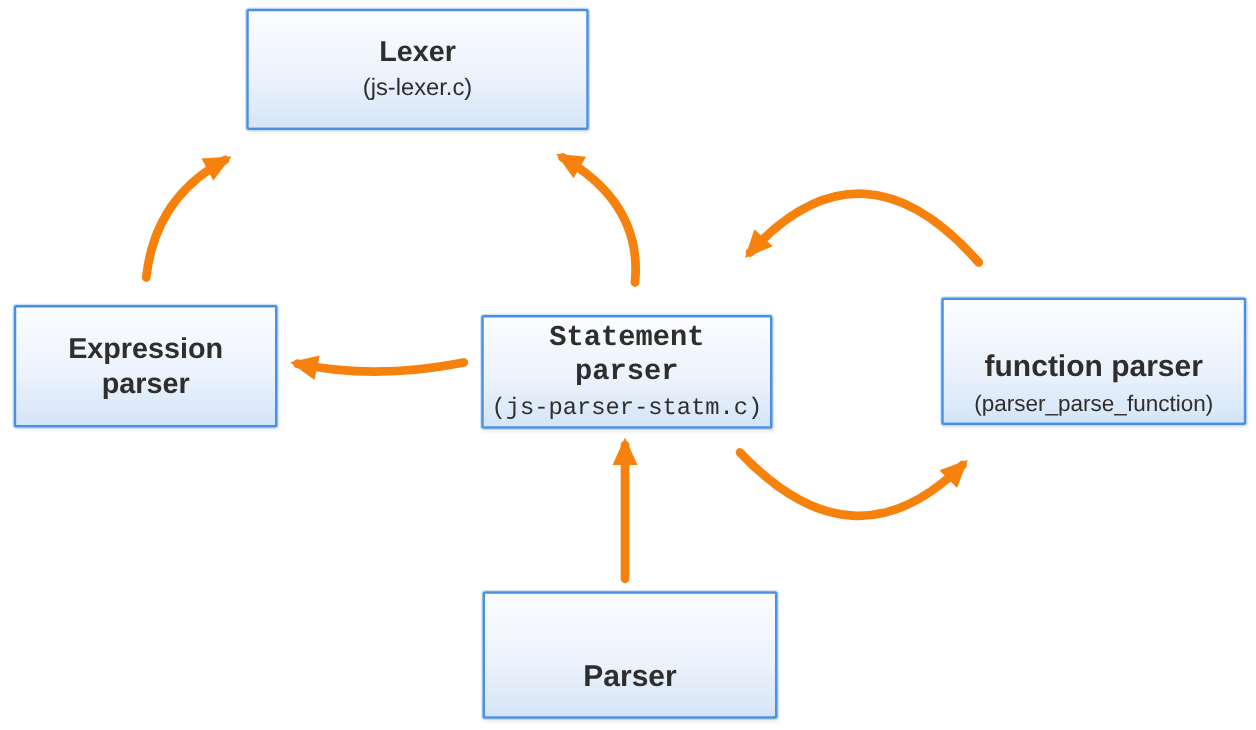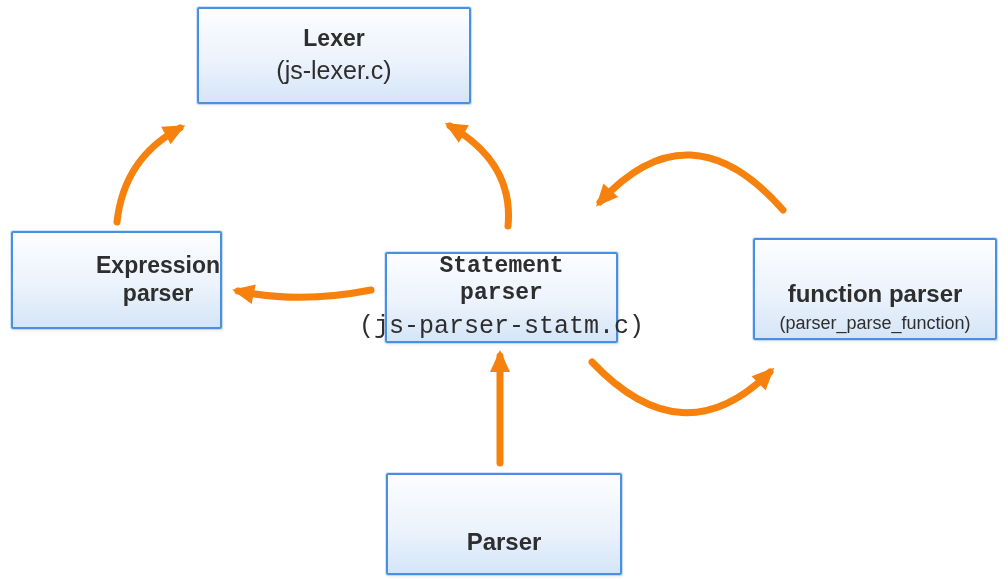--- a/index.html
+++ b/index.html
@@ -30,28 +30,28 @@
     color: #2e2e2e;
     text-align: center;
   }
   .node-title {
     font-weight: bold;
     font-size: 23px;
     line-height: 1.2;
     white-space: pre-line; 
   }
   .node-subtitle {
-    font-size: 25px;
+    font-size: 19px;
     line-height: 1.25;
     margin-top: 3px;
     white-space: nowrap;
   }
   
   #node-lexer             { left: 197px; top: 7px;   width: 274px; height: 97px;  }
-  #node-expression-parser { left: 11px;  top: 231px; width: 211px; height: 98px; align-items: flex-end;  }
+  #node-expression-parser { left: 11px;  top: 244px; width: 211px; height: 98px;  }
   #node-statement-parser  { left: 385px; top: 252px; width: 233px; height: 91px; font-family: Liberation Mono, monospace; }
   #node-function-parser   { left: 753px; top: 238px; width: 244px; height: 102px; }
   #node-parser            { left: 386px; top: 473px; width: 236px; height: 102px; }
   #node-function-parser .node-title, #node-parser .node-title { font-size: 24px; margin-top: 36px; }
   #node-function-parser .node-subtitle { font-size: 18px; }
 </style>
 </head>
 <body>
 
 <div class="canvas">

